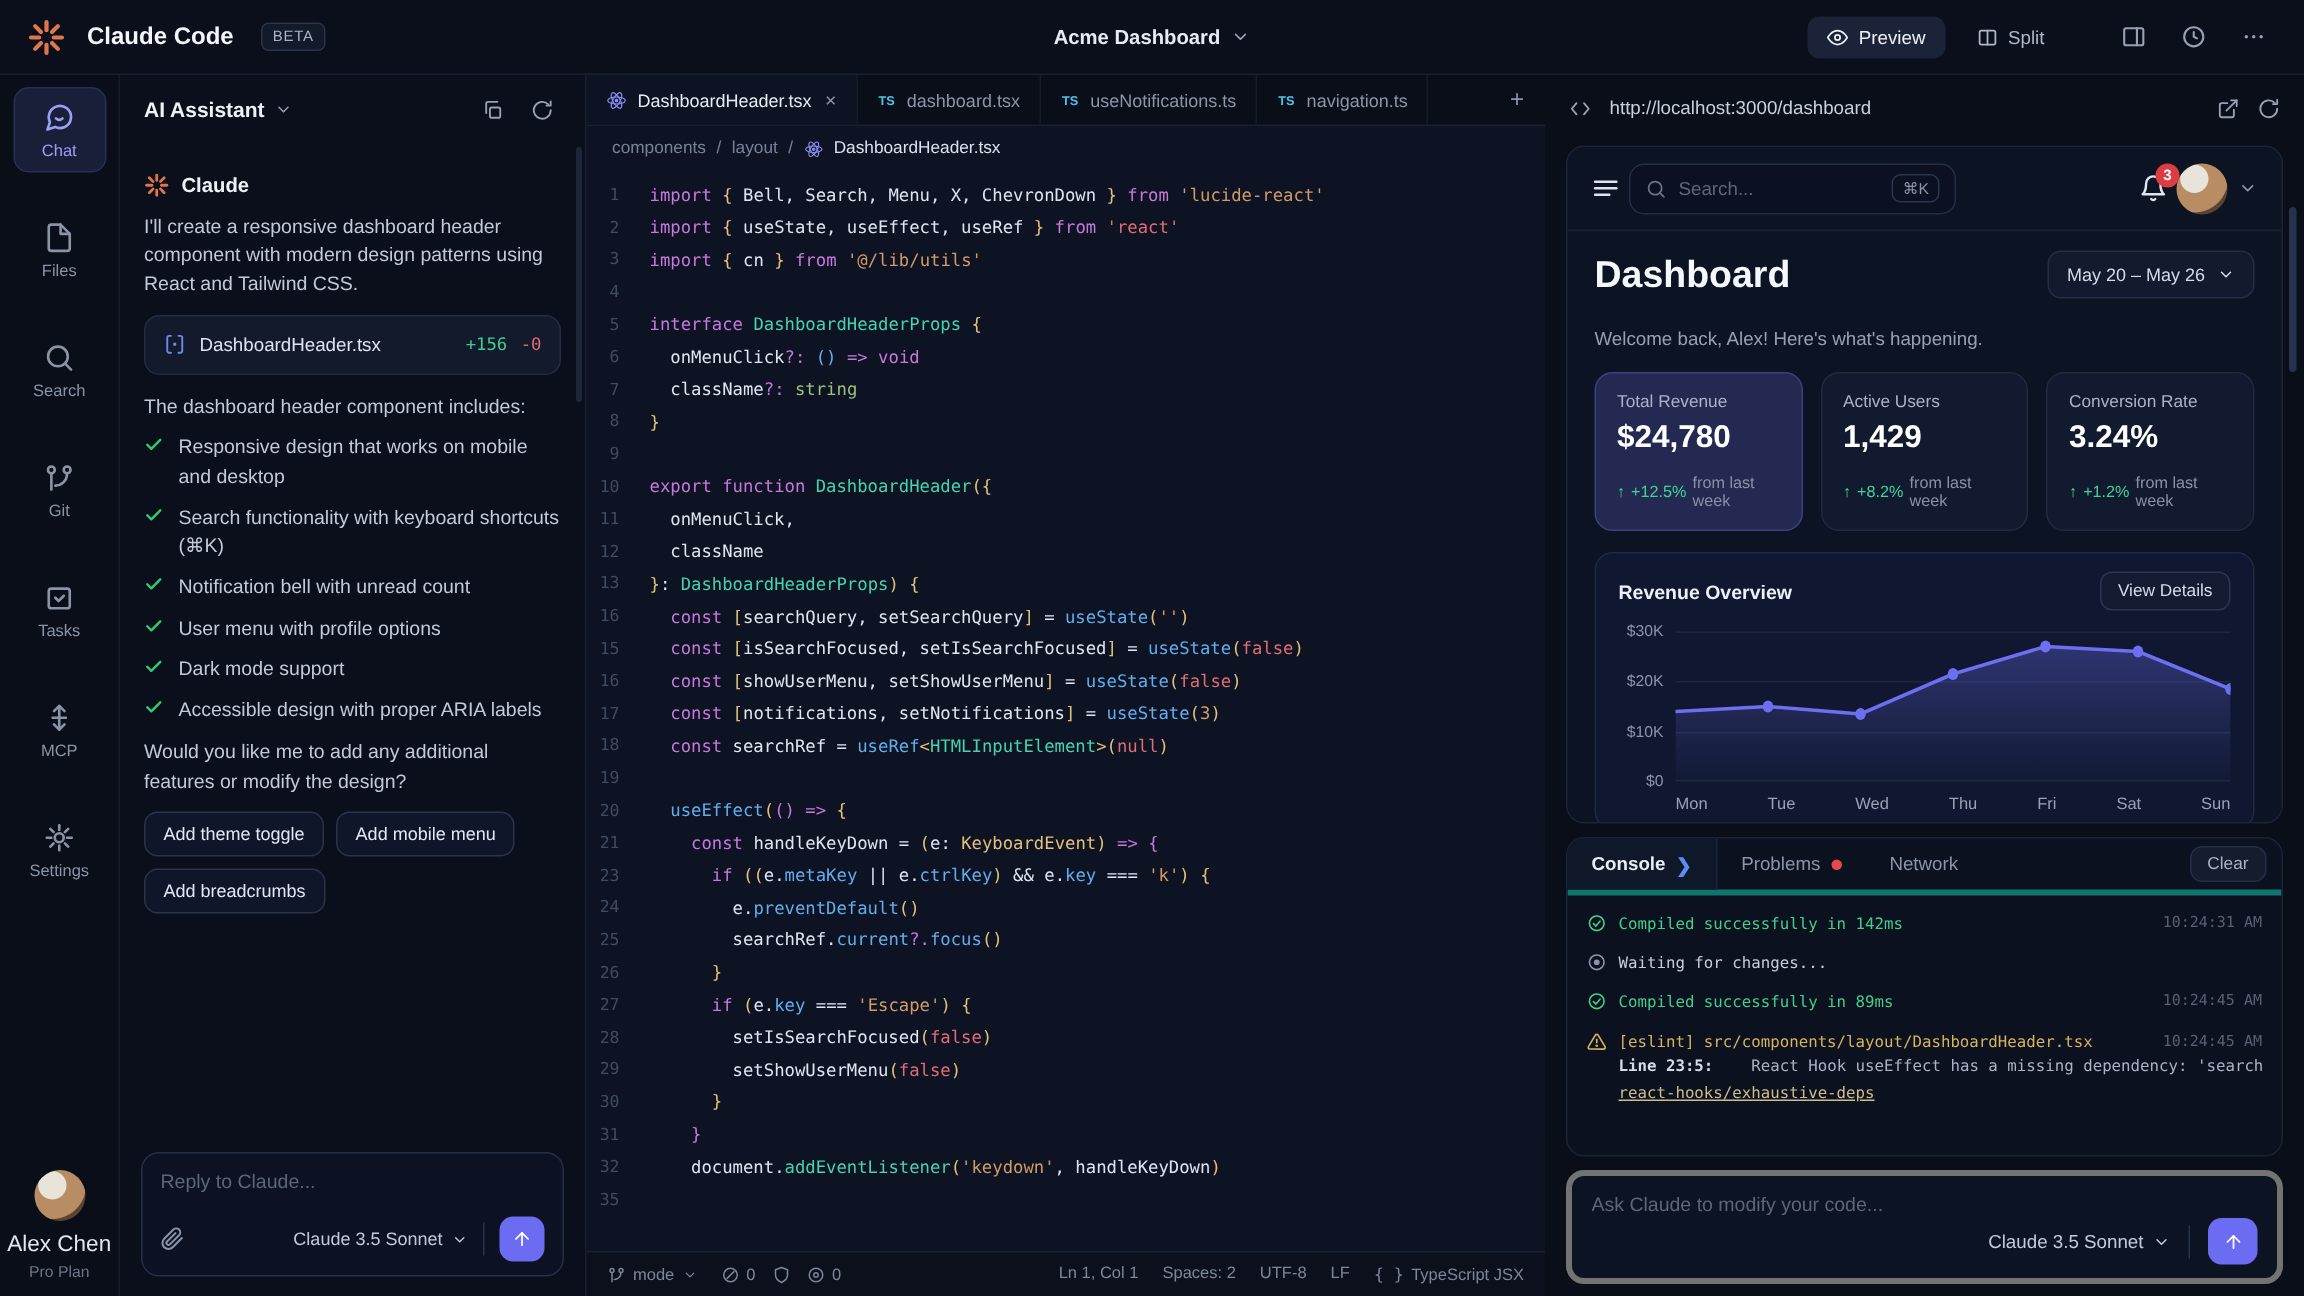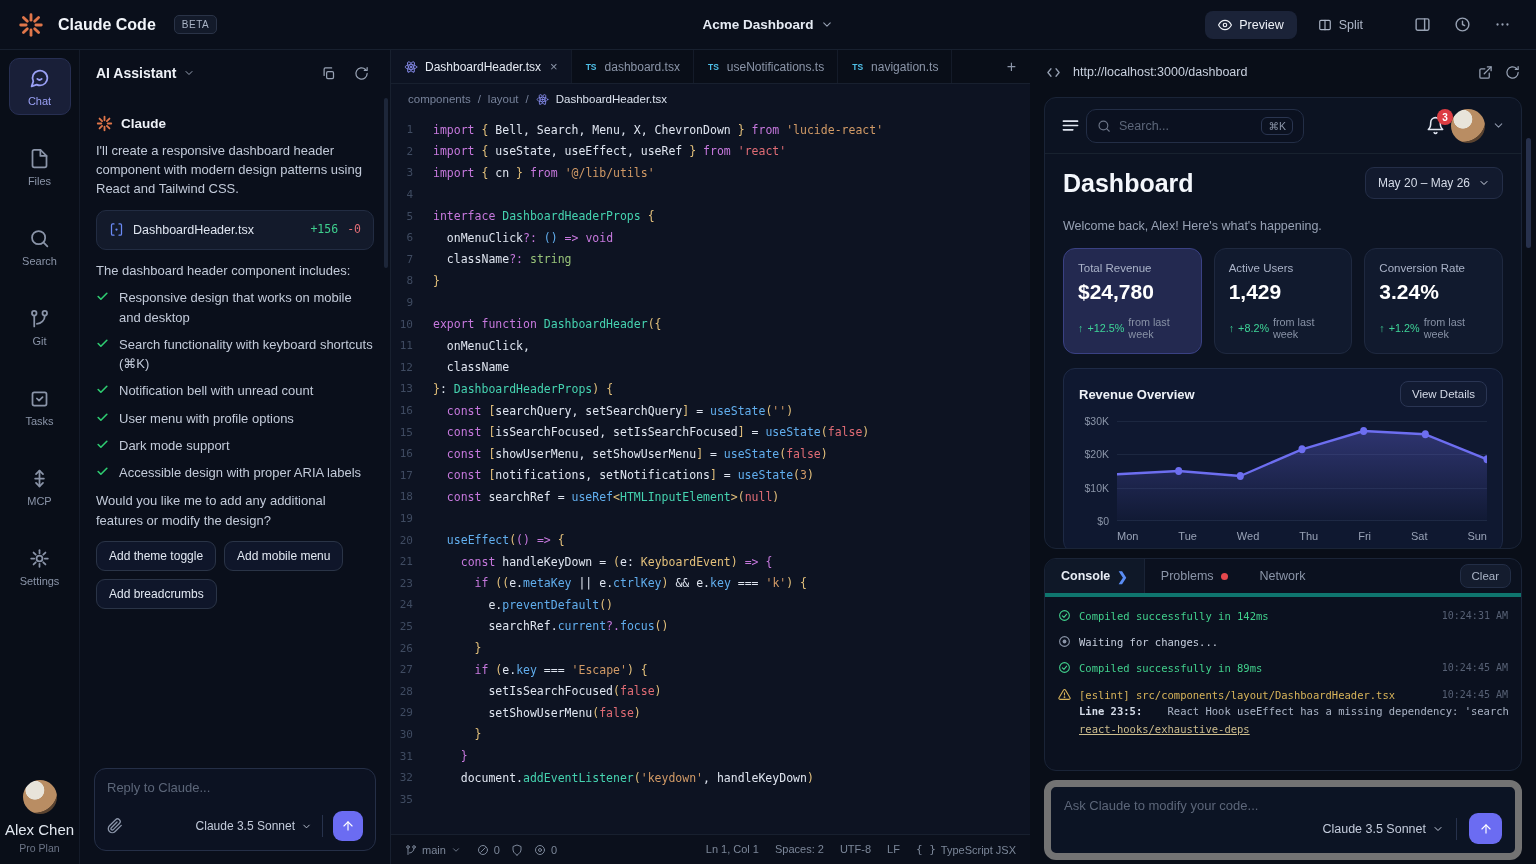--- a/index.html
+++ b/index.html
@@ -156,21 +156,21 @@
   .msg { display:flex; gap:8px; align-items:flex-start; margin-bottom:11px; }
   .msg .mtime { margin-left:auto; color:#566074; font-size:10px; padding-left:8px; white-space:nowrap; }
   .msg.ok .mtext { color:#41d08c; }
   .msg.info .mtext { color:#c6cedd; }
   .msg.warn .mtext { color:#d8b45a; }
   .mdetail { padding-left:21px; color:#aab4c6; white-space:nowrap; overflow:hidden; margin-top:-5px; }
   .mdetail b { color:#d5dce8; font-weight:700; }
   .mlink { padding-left:21px; margin-top:3px; }
   .mlink a { color:#cdbd8d; text-decoration:underline; cursor:pointer; }
 
-  .askbox { flex:1; border:7px solid #737373; background:#0c1424; border-radius:12px; padding:11px 13px 9px;
+  .askbox { flex:1; border:4px solid #737373; background:#0c1424; border-radius:12px; padding:11px 13px 9px;
     display:flex; flex-direction:column; }
   .askbox input { background:transparent; border:none; outline:none; color:#dfe5f0; font-size:13px; width:100%;
     font-family:"Liberation Sans",sans-serif; }
   .ask-foot { margin-top:auto; display:flex; align-items:center; gap:12px; justify-content:flex-end; }
 </style>
 </head>
 <body>
 
 <header class="topbar">
   <span style="color:#e0764a">
@@ -649,21 +649,21 @@
       </div>
 
     <div class="statusbar">
       <span class="sb-item">
         <svg width="12" height="12" viewBox="0 0 24 24" class="ic">
           <line x1="6" y1="9" x2="6" y2="21"></line>
             <circle cx="18" cy="6" r="2.6"></circle>
             <circle cx="6" cy="6" r="2.6"></circle>
             <path d="M18 9a9 9 0 0 1-9 9"></path>
         </svg>
-        <span>main</span>
+        <span>mode</span>
         <svg width="10" height="10" viewBox="0 0 24 24" class="ic">
             <polyline points="6 9 12 15 18 9"></polyline>
           </svg>
       </span>
       <span class="sb-item">
         <svg width="12" height="12" viewBox="0 0 24 24" class="ic">
             <circle cx="12" cy="12" r="9"></circle>
             <line x1="7.5" y1="16.5" x2="16.5" y2="7.5"></line>
           </svg>
         <span>0</span>

